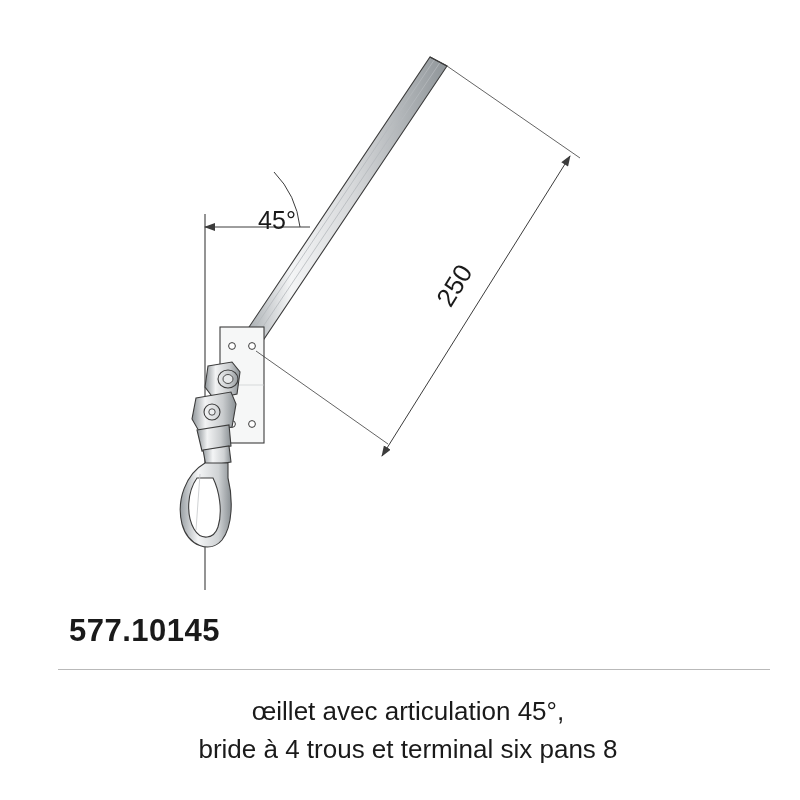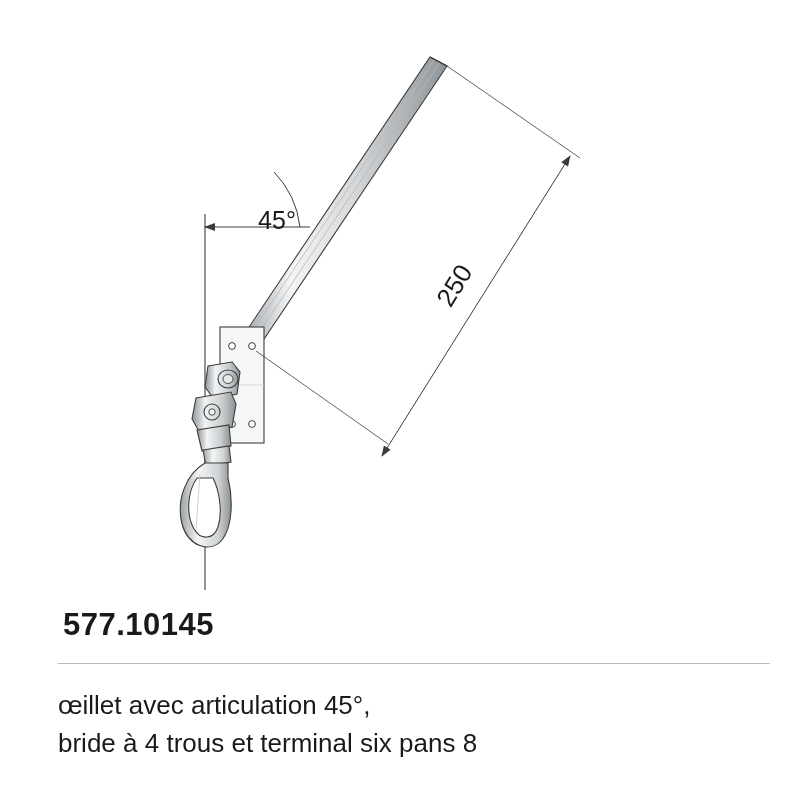--- a/index.html
+++ b/index.html
@@ -34,36 +34,37 @@
     position: absolute;
     left: 58px;
     top: 600px;
     width: 700px;
   }
   .part-number {
     font-size: 31px;
     font-weight: bold;
     letter-spacing: 0.5px;
     color: #1a1a1a;
-    margin: 5px;
+    margin: 11px;
     padding: 0;
     line-height: 40px;
   }
   .rule {
     border: none;
     border-top: 1px solid #b9b9b9;
     margin: 18px 0 0 0;
     width: 712px;
   }
   .description {
     font-size: 26px;
     line-height: 38px;
     color: #1a1a1a;
     margin-top: 22px;
     font-weight: 400;
+    text-align: center;
   }
   .desc-line {
     display: block;
     white-space: pre;
   }
 </style>
 </head>
 <body>
 
 <div class="page">

